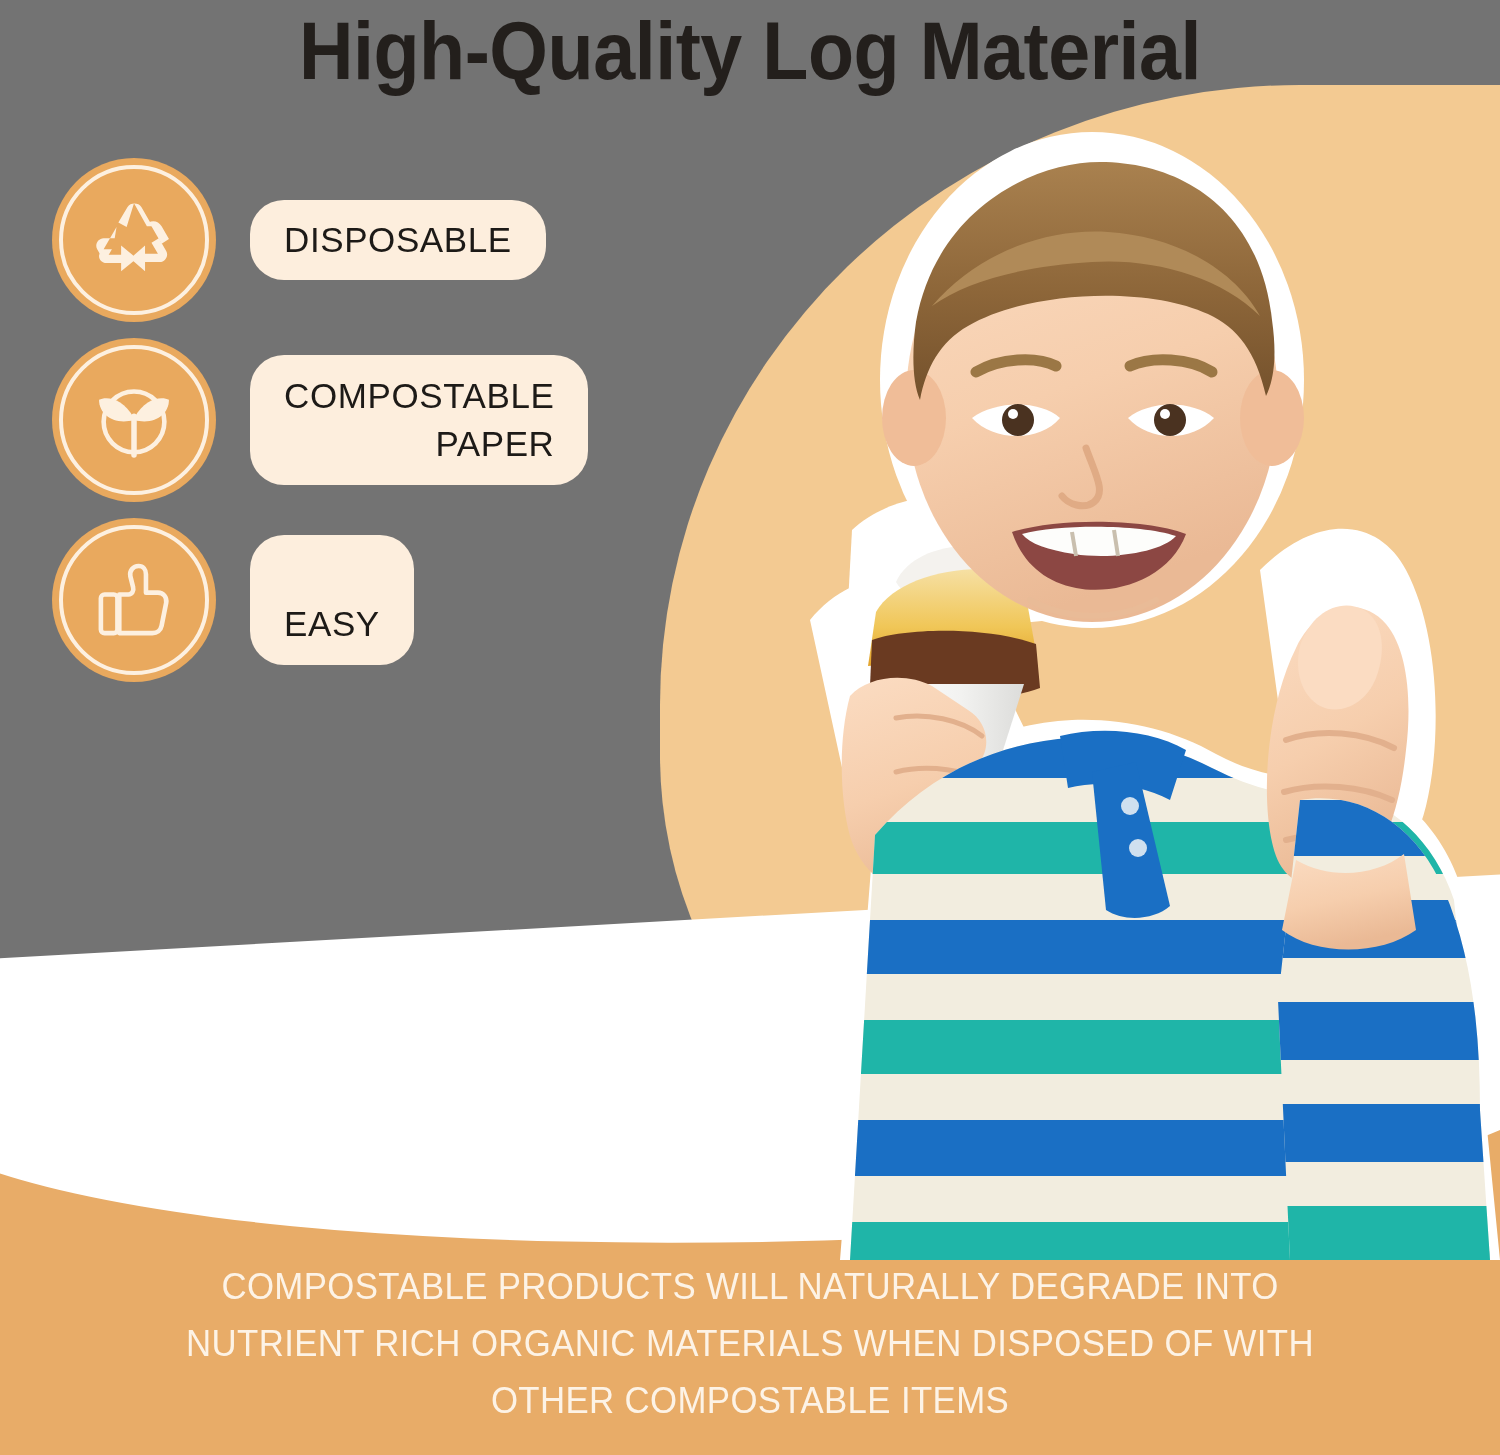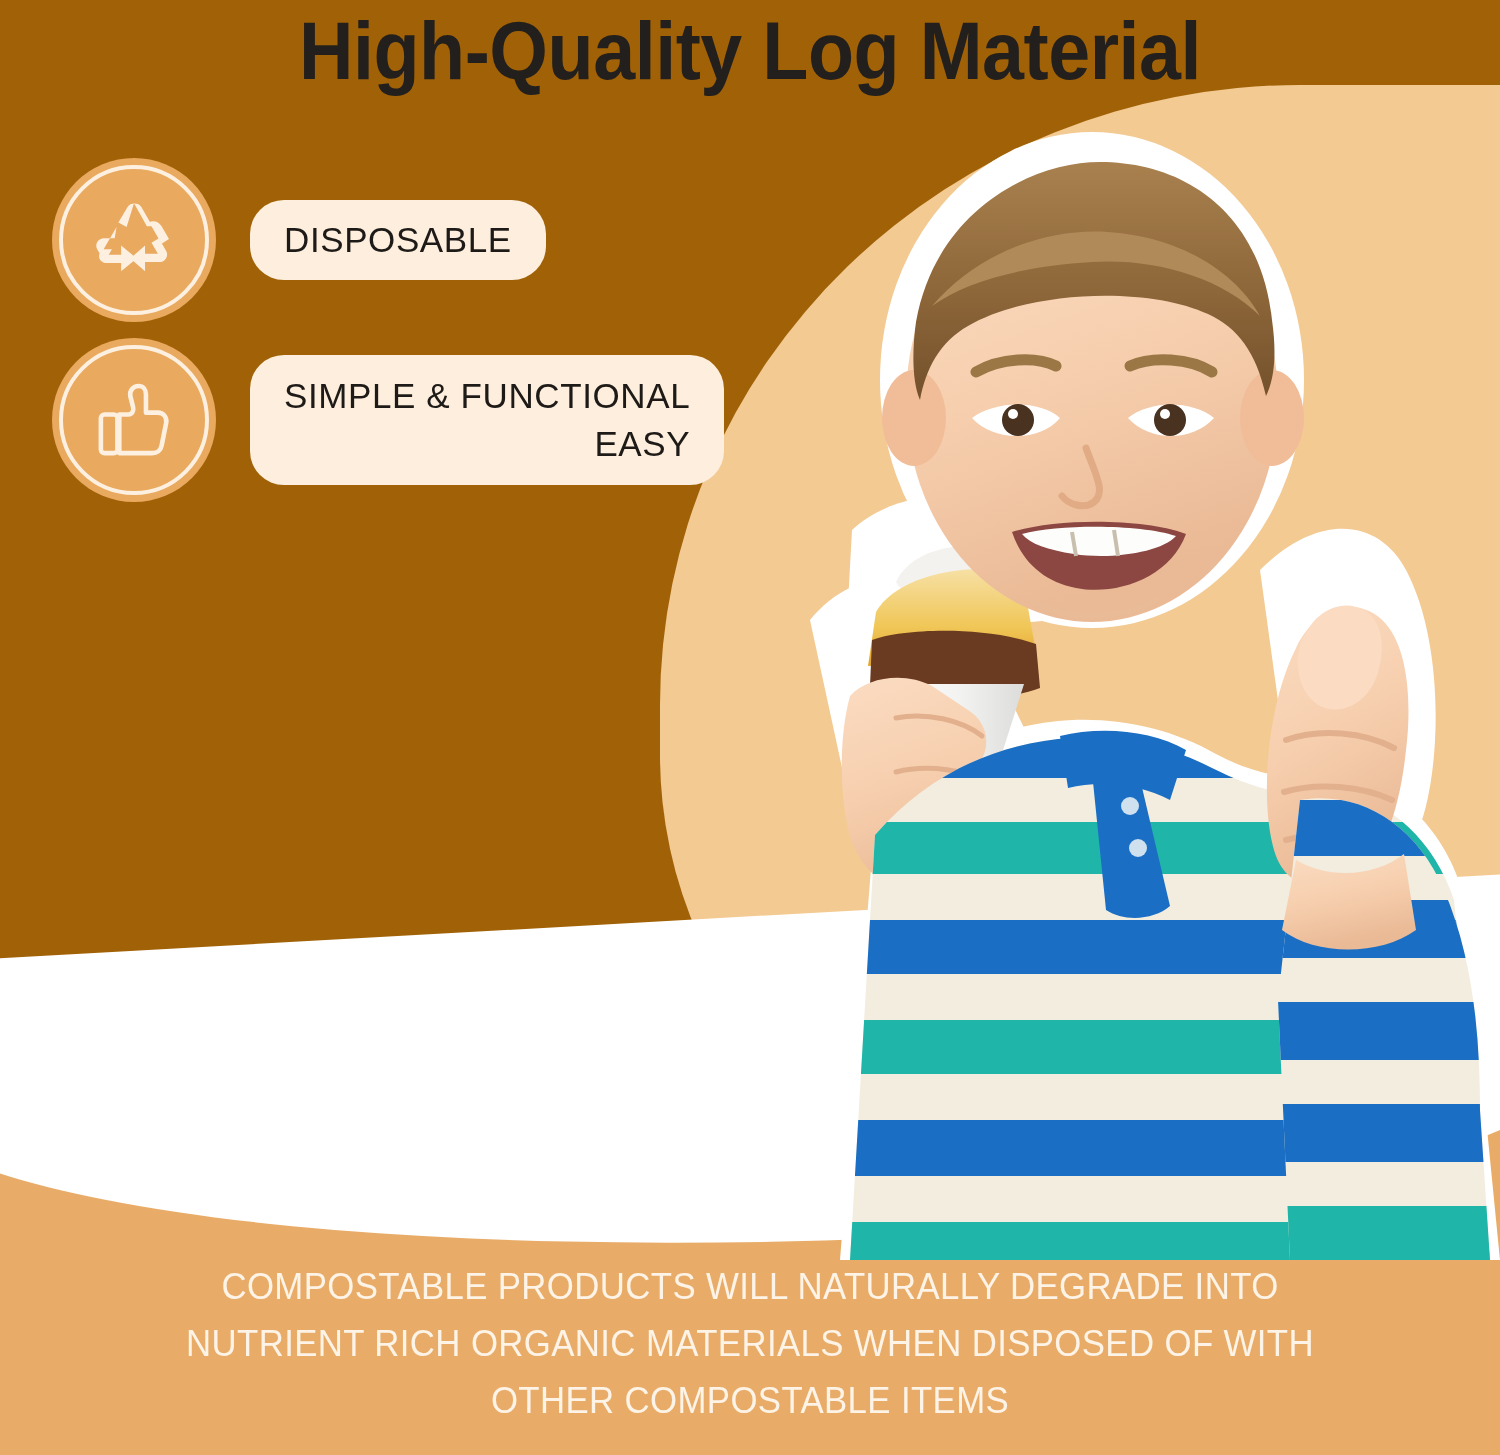--- a/index.html
+++ b/index.html
@@ -5,21 +5,21 @@
   html, body {
     margin: 0;
     padding: 0;
     background: #ffffff;
   }
   #page {
     position: relative;
     width: 1500px;
     height: 1455px;
     overflow: hidden;
-    background: #a16207;
+    background: #737373;
     font-family: "Liberation Sans", sans-serif;
   }
 
   
   .peach-blob {
     position: absolute;
     left: 660px;
     top: 85px;
     width: 1000px;
     height: 1150px;
@@ -335,35 +335,51 @@
           </g>
         </svg>
       </div>
       <div class="feature-pill">
         <span>DISPOSABLE</span>
       </div>
     </div>
 
 
 
+    <div class="feature-row">
+      <div class="icon-badge">
+        <svg viewBox="0 0 100 100" xmlns="http://www.w3.org/2000/svg">
+          <circle cx="50" cy="52" r="33" fill="none" stroke="#fdf0e0" stroke-width="5"></circle>
+          <path d="M50 46 L50 88" stroke="#fdf0e0" stroke-width="6" stroke-linecap="round"></path>
+          <path d="M50 48 C 38 26 20 24 12 28 C 12 44 28 56 50 50 Z" fill="#fdf0e0"></path>
+          <path d="M50 48 C 62 26 80 24 88 28 C 88 44 72 56 50 50 Z" fill="#fdf0e0"></path>
+        </svg>
+      </div>
+      <div class="feature-pill pill-2line">
+        <span>
+          <span>COMPOSTABLE</span><br>
+          <span>PAPER</span>
+        </span>
+      </div>
+    </div>
 
     <div class="feature-row">
       <div class="icon-badge">
         <svg viewBox="0 0 100 100" xmlns="http://www.w3.org/2000/svg">
           <g fill="none" stroke="#fdf0e0" stroke-width="5" stroke-linecap="round" stroke-linejoin="round">
             <path d="M34 44 L 44 44 C 48 44 50 40 49 36 L 46 24 C 45 18 49 13 55 13
                      C 60 13 63 17 63 22 L 63 42 L 76 42 C 82 42 86 47 85 53
                      L 80 78 C 79 83 75 86 70 86 L 34 86 Z"></path>
             <rect x="14" y="44" width="18" height="42" rx="4"></rect>
           </g>
         </svg>
       </div>
       <div class="feature-pill pill-2line">
         <span>
-          <span>SIMPLE &amp; FUNCTIONAL</span><br>
+          <br>
           <span>EASY</span>
         </span>
       </div>
     </div>
 
   </div>
 
   <div class="banner-text">
     <div>COMPOSTABLE PRODUCTS WILL NATURALLY DEGRADE INTO</div>
     <div>NUTRIENT RICH ORGANIC MATERIALS WHEN DISPOSED OF WITH</div>

